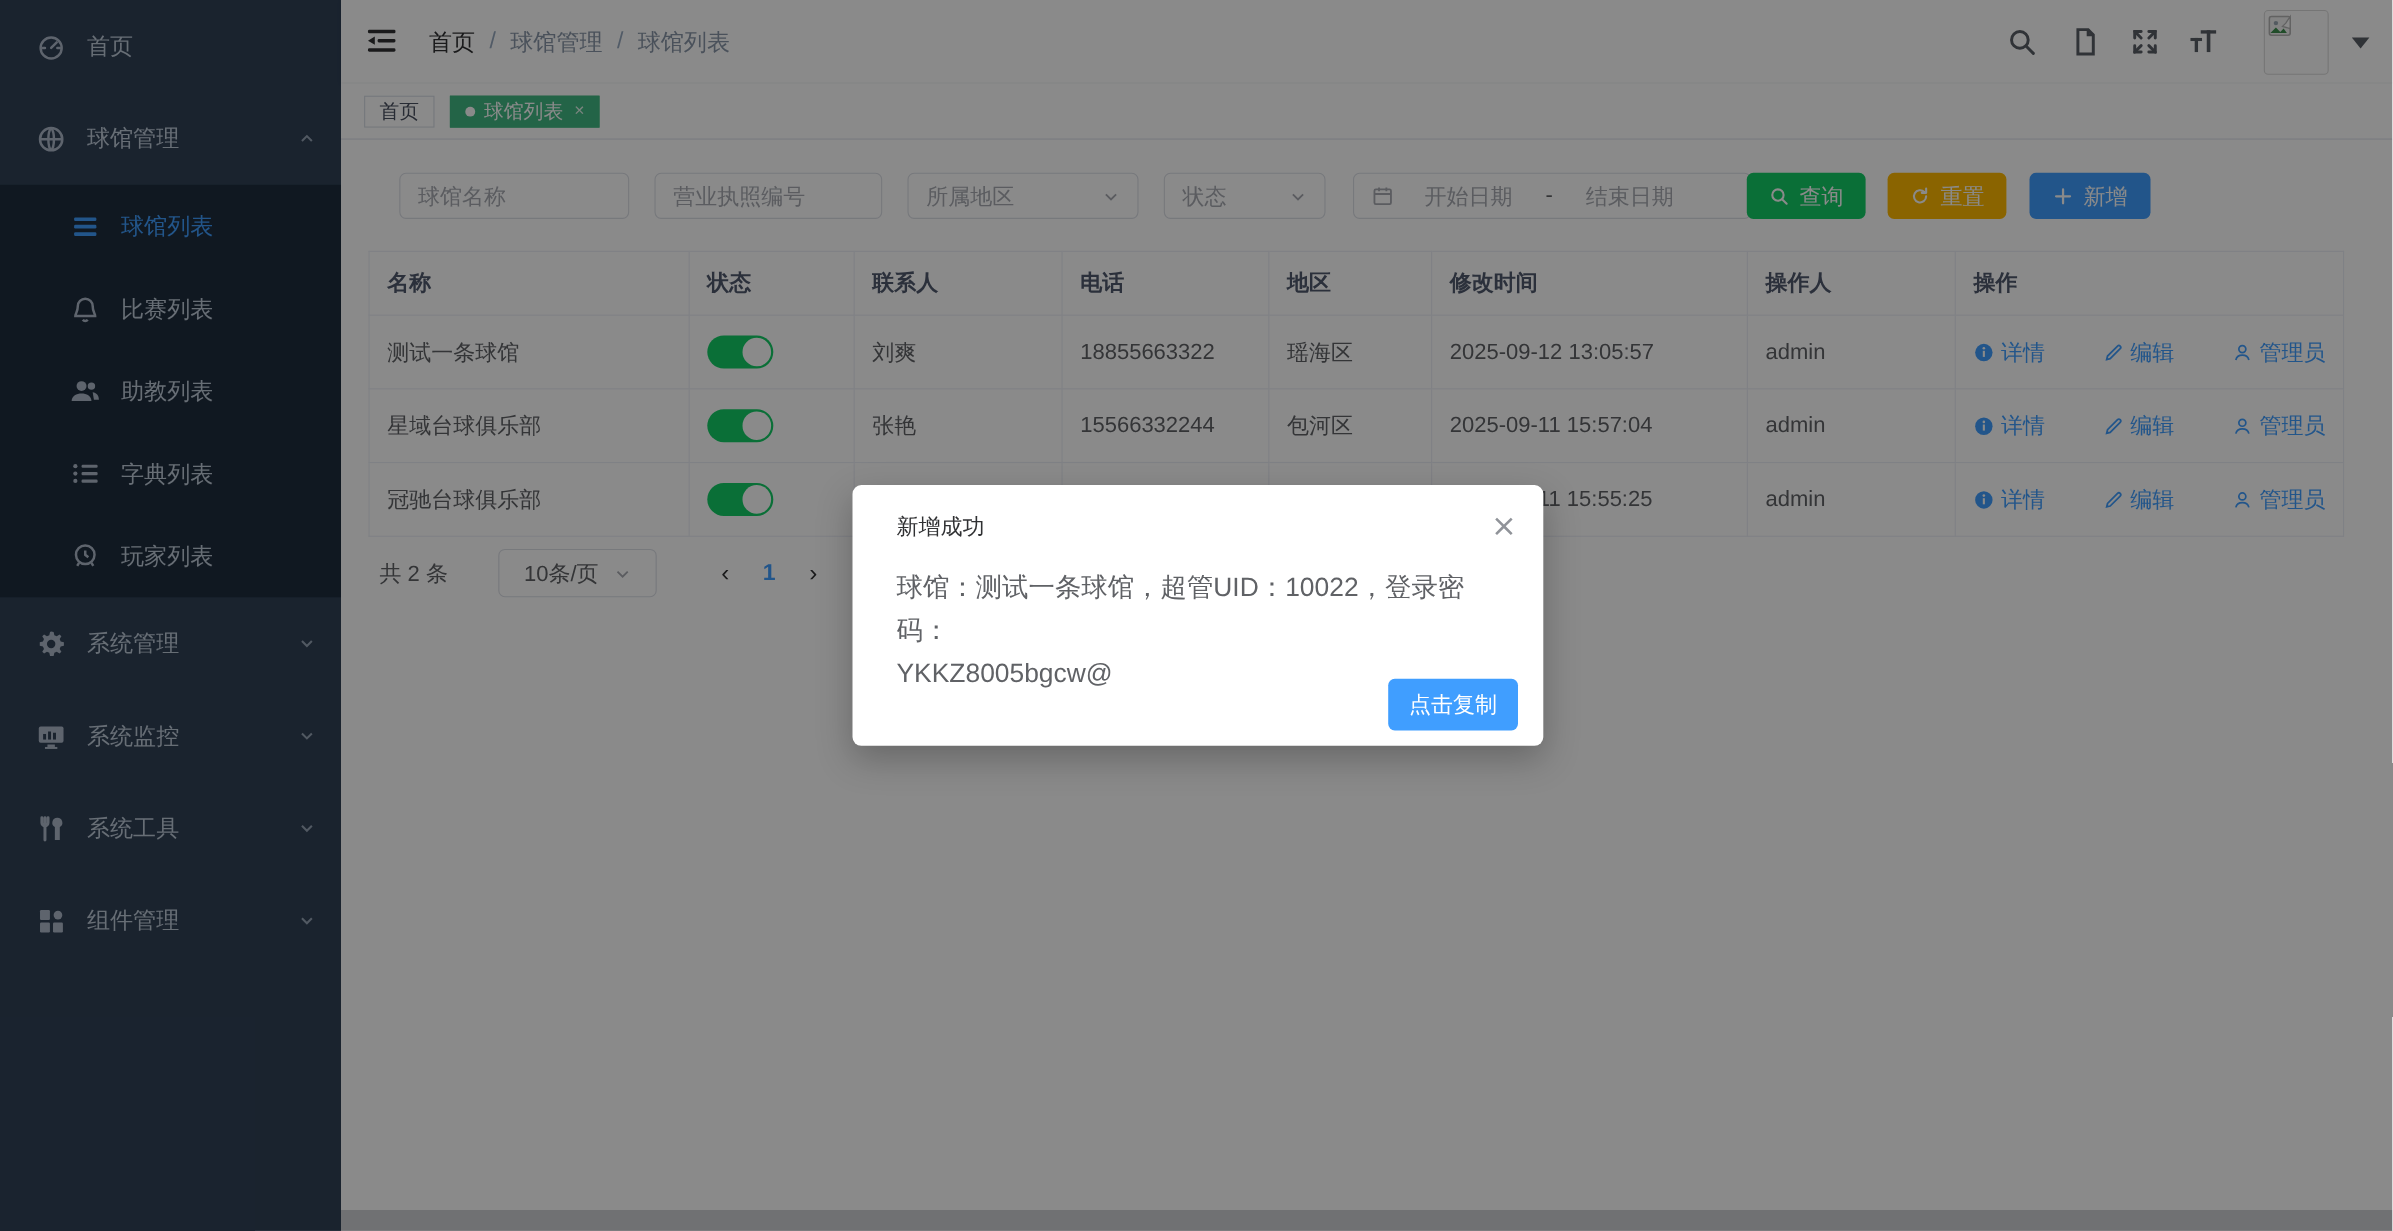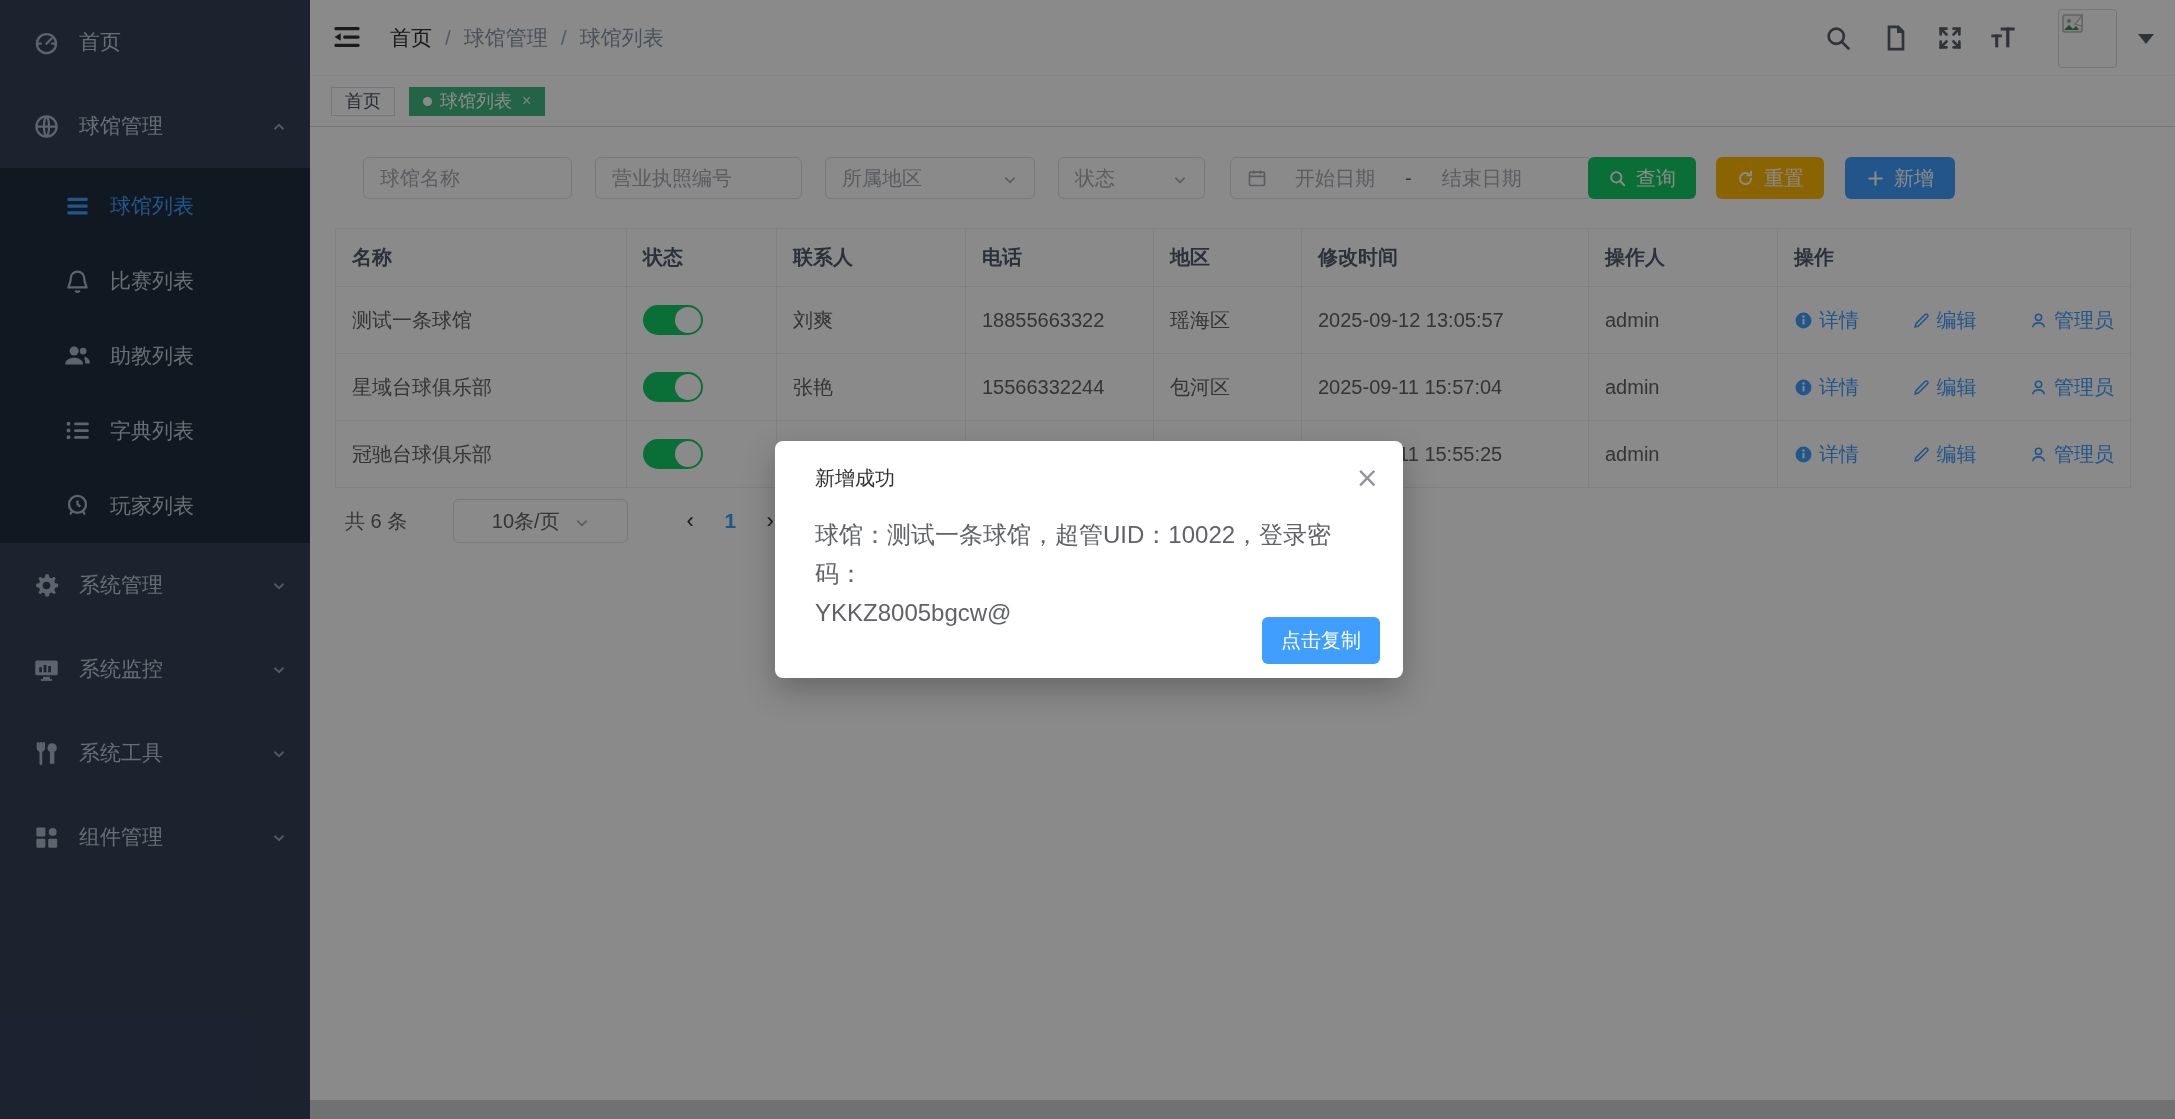--- a/index.html
+++ b/index.html
@@ -71,21 +71,21 @@
   .switch{display:inline-block;width:60px;height:30px;border-radius:15px;background:#13ce66;
           position:relative;vertical-align:middle;cursor:pointer;}
   .switch::after{content:"";position:absolute;right:2px;top:2px;width:26px;height:26px;border-radius:50%;background:#fff;}
   .ops{display:flex;justify-content:space-between;gap:39px;align-items:center;}
   .op-link{display:flex;align-items:center;gap:6px;color:#409eff;font-size:20px;cursor:pointer;}
   .op-link svg{width:19px;height:19px;}
 
   
   .pagination{position:absolute;left:35px;top:372px;height:44px;display:flex;align-items:center;
               font-size:20px;color:#606266;}
-  .page-size{width:175px;height:44px;border:1px solid #dcdfe6;border-radius:6px;margin-left:46px;
+  .page-size{width:144px;height:44px;border:1px solid #dcdfe6;border-radius:6px;margin-left:46px;
              display:flex;align-items:center;justify-content:center;gap:14px;color:#606266;cursor:pointer;
              box-sizing:border-box;}
   .page-size .sel-arrow{width:16px;height:16px;color:#a8abb2;}
   .pg-btn{width:40px;text-align:center;color:#303133;font-size:22px;cursor:pointer;}
   .pg-prev{margin-left:42px;}
   .pg-cur{width:40px;text-align:center;color:#409eff;font-weight:bold;font-size:21px;cursor:pointer;}
 
   
   .overlay{position:absolute;left:0;top:0;width:2175px;height:1119px;background:rgba(0,0,0,0.46);z-index:10;}
   .dialog{position:absolute;left:775px;top:441px;width:628px;height:237px;background:#fff;border-radius:8px;
@@ -487,21 +487,21 @@
                   </svg>
                   <span>管理员</span>
                 </span>
           </div>
             </td>
         </tr>
       </tbody>
     </table>
 
     <div class="pagination">
-      <span>共 6 条</span>
+      <span>共 2 条</span>
       <span class="page-size">
         <span>10条/页</span>
         <span class="sel-arrow">
           <svg viewBox="0 0 24 24" fill="none" stroke="currentColor" stroke-width="2.5">
               <polyline points="5,8.5 12,15.5 19,8.5"></polyline>
             </svg></span>
       </span>
       <span class="pg-btn pg-prev">‹</span>
       <span class="pg-cur">1</span>
       <span class="pg-btn">›</span>

